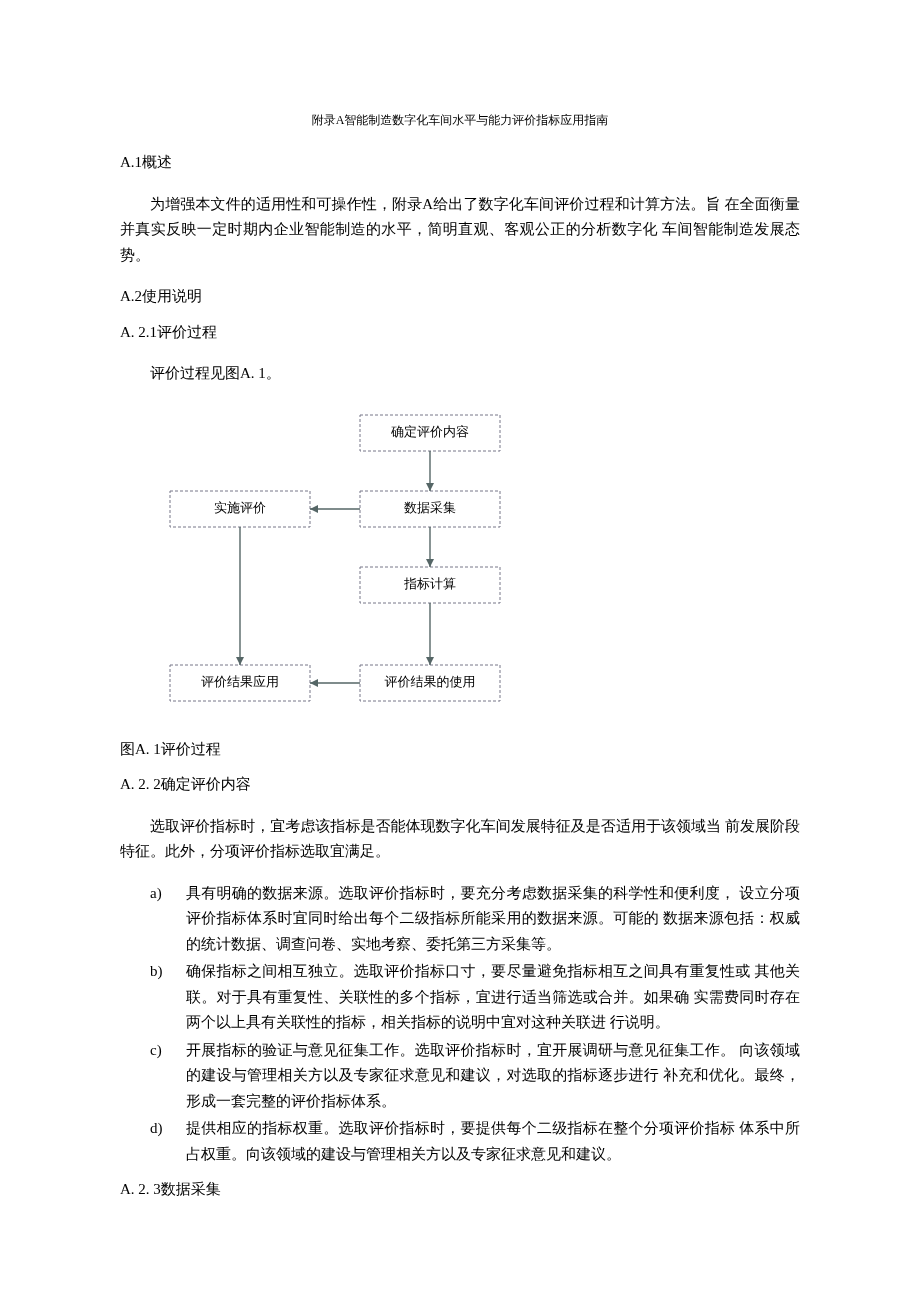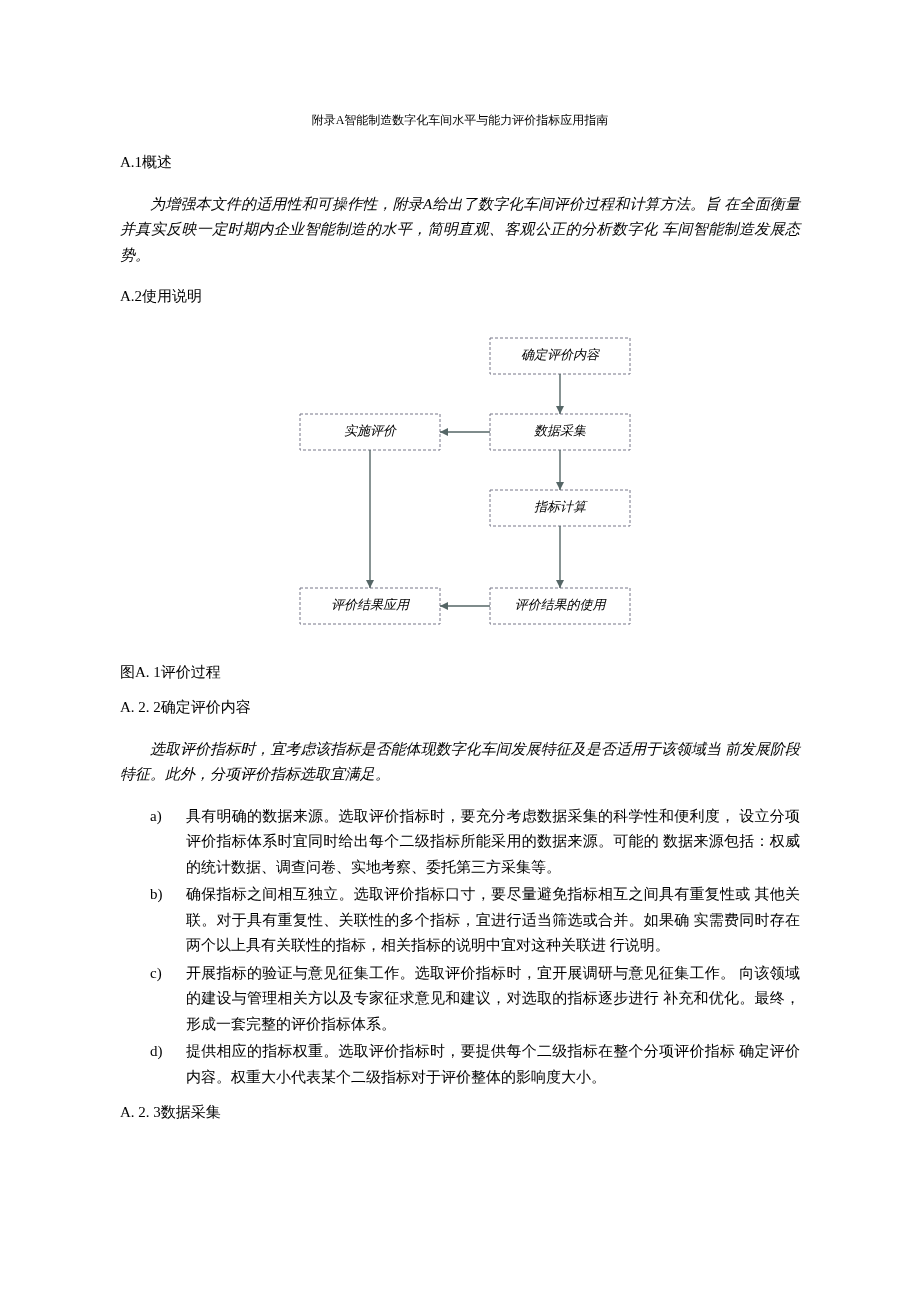--- a/index.html
+++ b/index.html
@@ -20,27 +20,24 @@
     font-size: 12px;
     margin-bottom: 20px;
   }
   .h2 {
     margin: 10px 0 8px 0;
   }
   .indent {
     text-indent: 2em;
     margin: 16px 0;
     text-align: justify;
-    font-style: italic;
   }
   .diagram-wrap {
     display: flex;
-    justify-content: center;
     margin: 18px 0 12px 0;
-    font-style: italic;
   }
   .diagram-caption {
     text-align: left;
     margin: 6px 0 6px 0;
   }
   .list-block {
     margin-left: 2em;
   }
   .li {
     position: relative;
@@ -58,20 +55,22 @@
 <body>
 
 <div class="page">
 
   <div class="title">附录A智能制造数字化车间水平与能力评价指标应用指南</div>
 
   <div class="h2">A.1概述</div>
   <p class="indent">为增强本文件的适用性和可操作性，附录A给出了数字化车间评价过程和计算方法。旨 在全面衡量并真实反映一定时期内企业智能制造的水平，简明直观、客观公正的分析数字化 车间智能制造发展态势。</p>
 
   <div class="h2">A.2使用说明</div>
+  <div class="h2">A. 2.1评价过程</div>
+  <p class="indent">评价过程见图A. 1。</p>
 
   <div class="diagram-wrap">
     <svg width="420" height="320" viewBox="0 0 420 320">
       <defs>
         <marker id="arr" markerWidth="8" markerHeight="8" refX="6" refY="3" orient="auto">
           <path d="M0,0 L6,3 L0,6 Z" fill="#566"></path>
         </marker>
         <pattern id="dash" width="4" height="4" patternUnits="userSpaceOnUse">
         </pattern>
       </defs>
@@ -115,18 +114,18 @@
 
   <div class="diagram-caption">图A. 1评价过程</div>
 
   <div class="h2">A. 2. 2确定评价内容</div>
   <p class="indent">选取评价指标时，宜考虑该指标是否能体现数字化车间发展特征及是否适用于该领域当 前发展阶段特征。此外，分项评价指标选取宜满足。</p>
 
   <div class="list-block" id="list-a22">
       <div class="li"><span class="marker">a)</span><span>具有明确的数据来源。选取评价指标时，要充分考虑数据采集的科学性和便利度， 设立分项评价指标体系时宜同时给出每个二级指标所能采用的数据来源。可能的 数据来源包括：权威的统计数据、调查问卷、实地考察、委托第三方采集等。</span></div>
       <div class="li"><span class="marker">b)</span><span>确保指标之间相互独立。选取评价指标口寸，要尽量避免指标相互之间具有重复性或 其他关联。对于具有重复性、关联性的多个指标，宜进行适当筛选或合并。如果确 实需费同时存在两个以上具有关联性的指标，相关指标的说明中宜对这种关联进 行说明。</span></div>
       <div class="li"><span class="marker">c)</span><span>开展指标的验证与意见征集工作。选取评价指标时，宜开展调研与意见征集工作。 向该领域的建设与管理相关方以及专家征求意见和建议，对选取的指标逐步进行 补充和优化。最终，形成一套完整的评价指标体系。</span></div>
-      <div class="li"><span class="marker">d)</span><span>提供相应的指标权重。选取评价指标时，要提供每个二级指标在整个分项评价指标 确定评价内容。权重大小代表某个二级指标对于评价整体的影响度大小。</span></div>
+      <div class="li"><span class="marker">d)</span><span>提供相应的指标权重。选取评价指标时，要提供每个二级指标在整个分项评价指标 体系中所占权重。向该领域的建设与管理相关方以及专家征求意见和建议。</span></div>
     </div>
 
   <div class="h2">A. 2. 3数据采集</div>
 
 </div>
 
 </body></html>

